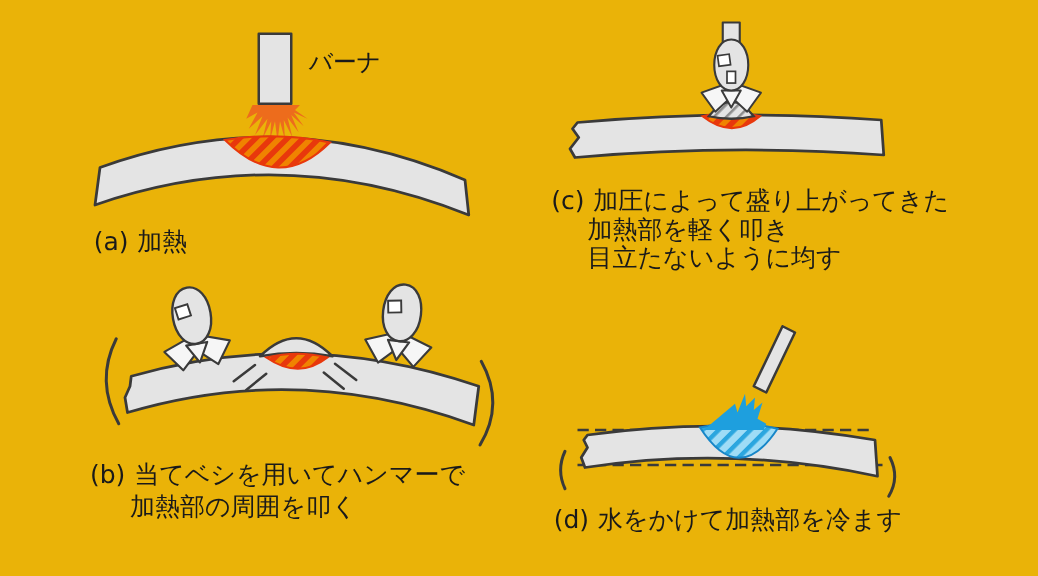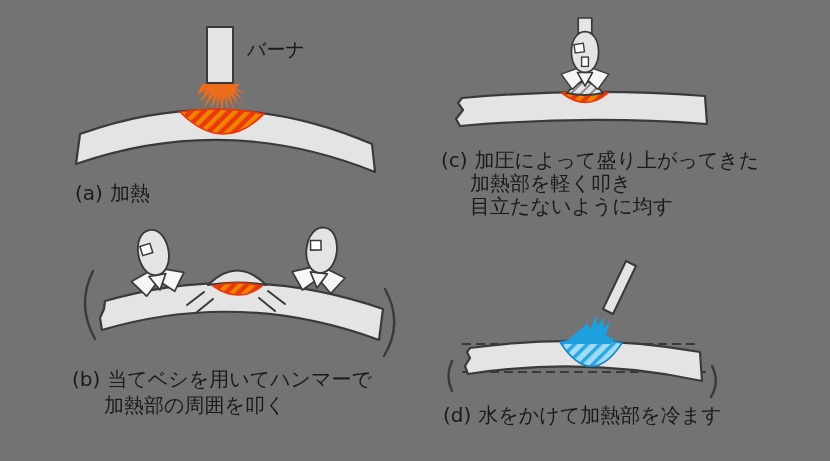--- a/index.html
+++ b/index.html
@@ -1,16 +1,16 @@
 <!DOCTYPE html>
 <html style="--plate-fill: #E4E4E4; --outline: #3A3A3A; --heat-red: #E8380C; --heat-stripe: #F08300; --flame-orange: #ED6C1C; --water-blue: #1E9FDE; --water-fill: #9FDCF6; --water-stripe: #2BA6DF; --water-outline: #1786C8; --gray-stripe: #8C8C8C; --text: #1A1A1A;"><head>
 <meta charset="utf-8">
 <style>
   html,body{margin:0;padding:0;background:#fff;}
-  .stage{position:relative;width:830px;height:461px;background:#737373;overflow:hidden;
+  .stage{position:relative;width:830px;height:461px;background:#eab308;overflow:hidden;
          font-family:"DejaVu Sans","Liberation Sans",sans-serif;}
   svg{display:block;}
   .plate{fill:var(--plate-fill);stroke:var(--outline);stroke-width:2.2;stroke-linejoin:round;}
   .tool{fill:var(--plate-fill);stroke:var(--outline);stroke-width:2;stroke-linejoin:round;}
   .hole{fill:#ffffff;stroke:var(--outline);stroke-width:1.6;}
   .flare{fill:#f6f6f6;stroke:var(--outline);stroke-width:1.8;stroke-linejoin:round;}
   .heat-lens{fill:url(#heatHatch);stroke:var(--heat-red);stroke-width:1.6;}
   .gray-dome{fill:url(#grayHatch);stroke:var(--outline);stroke-width:1.8;}
   .water-lens{fill:url(#waterHatch);stroke:var(--water-outline);stroke-width:1.6;}
   .flame{fill:var(--flame-orange);stroke:none;}

